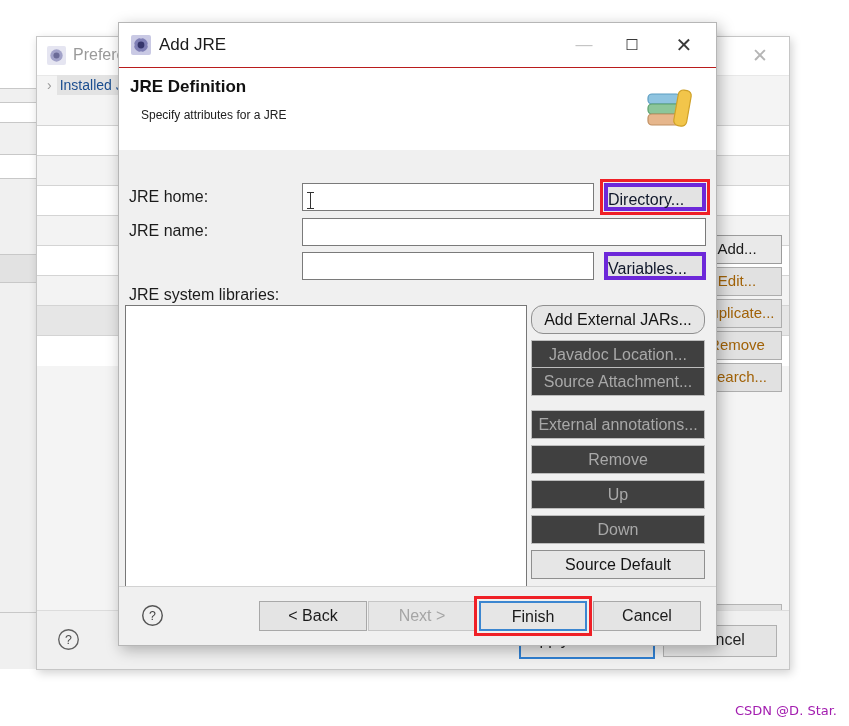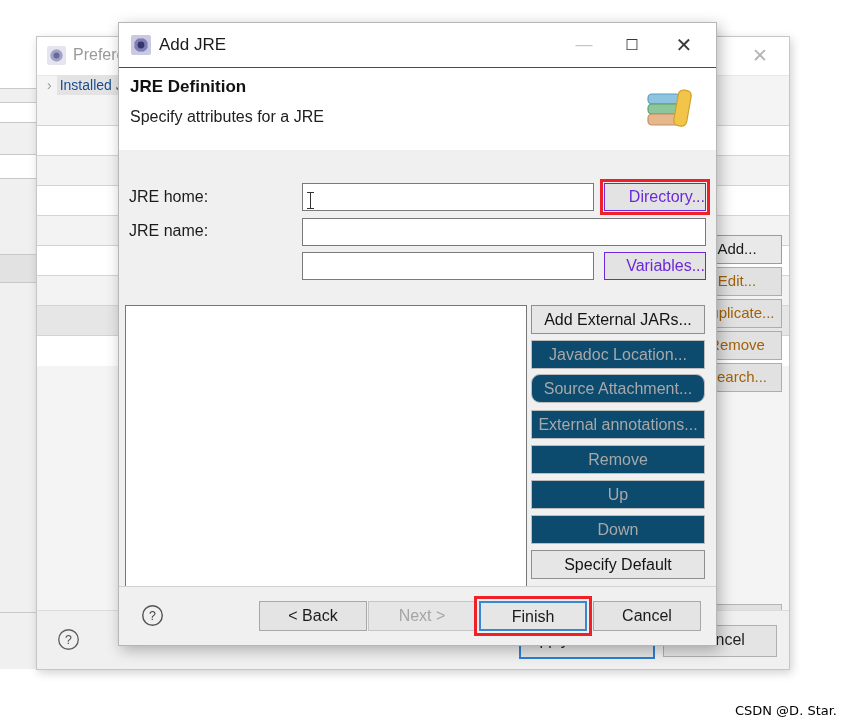--- a/index.html
+++ b/index.html
@@ -241,23 +241,23 @@
   #jre-heading {
     position: absolute;
     left: 11px;
     top: 9px;
     font-size: 17px;
     font-weight: bold;
     color: #111111;
   }
   #jre-subheading {
     position: absolute;
-    left: 11px;
+    left: 22px;
     top: 40px;
-    font-size: 16px;
+    font-size: 12px;
     color: #202020;
   }
   #books-icon {
     position: absolute;
     right: 14px;
     top: 6px;
     width: 62px;
     height: 62px;
   }
 
@@ -296,24 +296,24 @@
     border: 1px solid #7a7a7a;
     font-size: 15px;
     color: #1b1b1b;
     padding: 0 5px;
     box-sizing: border-box;
     font-family: "Liberation Sans", sans-serif;
   }
   .side-btn {
     position: absolute;
     background: #e3e3e3;
-    border: 1px solid #6d28d9;
-    font-size: 16px;
-    color: #6d28d9;
-    text-align: right;
+    border: 4px solid #6d28d9;
+    font-size: 16px;
+    color: #0f172a;
+    text-align: left;
     box-sizing: border-box;
     font-family: "Liberation Sans", sans-serif;
   }
   .red-outline {
     position: absolute;
     border: 3px solid #ef2027;
     box-sizing: border-box;
     pointer-events: none;
   }
   #caret {
@@ -343,21 +343,21 @@
     height: 283px;
     background: #ffffff;
     border: 1px solid #777777;
   }
 
   .lib-btn {
     position: absolute;
     left: 412px;
     width: 174px;
     height: 29px;
-    background: #0c4a6e;
+    background: #404040;
     border: 1px solid #bdbdbd;
     font-size: 16px;
     text-align: center;
     line-height: 27px;
     color: #a8a8a8;
     box-sizing: border-box;
   }
   .lib-btn.enabled {
     background: #e6e6e6;
     border-color: #8f8f8f;
@@ -413,21 +413,21 @@
     box-sizing: border-box;
     pointer-events: none;
   }
 
   
   #watermark {
     position: absolute;
     right: 12px;
     bottom: 8px;
     font-size: 13px;
-    color: #000000;
+    color: #a21caf;
     font-family: "DejaVu Sans", sans-serif;
   }
 </style>
 </head>
 <body>
 
 <div id="page">
 
   <div class="edge-strip" style="top:88px;height:14px;"></div>
   <div class="edge-strip white" style="top:102px;height:20px;"></div>
@@ -522,31 +522,32 @@
       <div id="caret"></div>
       <div class="side-btn" style="left:485px;top:33px;width:102px;height:28px;line-height:26px;">Directory...</div>
       <div class="red-outline" style="left:481px;top:29px;width:110px;height:36px;"></div>
 
       <div class="form-label" style="left:10px;top:72px;">JRE name:</div>
       <input class="text-input" id="jre-name-input" style="left: 183px; top: 68px; width: 404px; height: 28px;" value="">
 
       <input class="text-input" id="vm-args-input" style="left: 183px; top: 102px; width: 292px; height: 28px;" value="">
       <div class="side-btn" style="left:485px;top:102px;width:102px;height:28px;line-height:26px;">Variables...</div>
 
+      <div class="form-label" style="left:10px;top:136px;">JRE system libraries:</div>
 
       <div id="lib-listbox"></div>
 
-      <div class="lib-btn enabled" style="top:155px;">Add External JARs...</div>
+      <div class="lib-btn enabled" style="top:155px;border-radius:12px;">Add External JARs...</div>
       <div class="lib-btn" style="top:190px;">Javadoc Location...</div>
-      <div class="lib-btn" style="top:224px;border-radius:9px;">Source Attachment...</div>
+      <div class="lib-btn" style="top:217px;">Source Attachment...</div>
       <div class="lib-btn" style="top:260px;text-align:center;">External annotations...</div>
       <div class="lib-btn" style="top:295px;">Remove</div>
       <div class="lib-btn" style="top:330px;">Up</div>
       <div class="lib-btn" style="top:365px;">Down</div>
-      <div class="lib-btn enabled" style="top:400px;">Specify Default</div>
+      <div class="lib-btn enabled" style="top:400px;">Source Default</div>
     </div>
 
     <div id="jre-footer">
       <svg id="jre-help" viewBox="0 0 24 24">
         <circle cx="12" cy="12" r="10.2" fill="none" stroke="#555555" stroke-width="1.5"></circle>
         <text x="12" y="17" font-size="13" text-anchor="middle" fill="#444444" font-family="Liberation Sans, sans-serif">?</text>
       </svg>
       <div class="nav-btn" id="btn-back">&lt; Back</div>
       <div class="nav-btn" id="btn-finish">Finish</div>
       <div class="nav-btn disabled" id="btn-next">Next &gt;</div>

